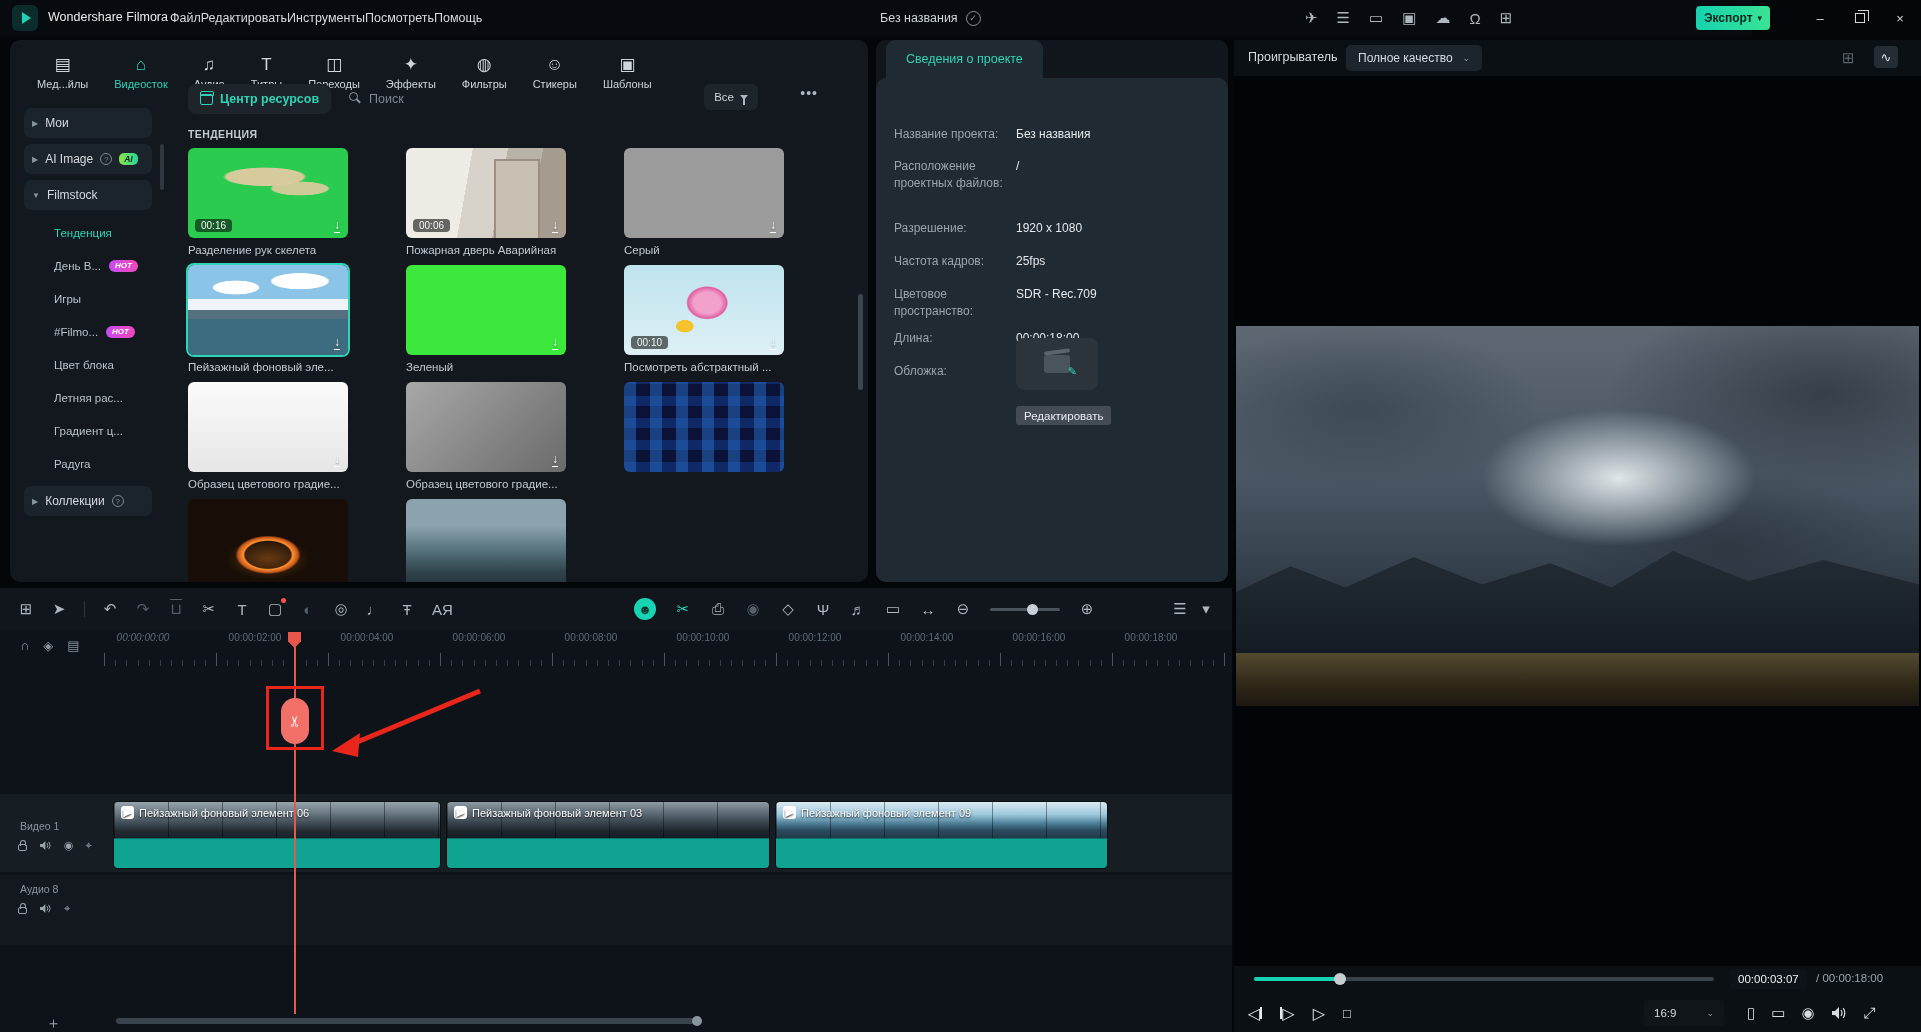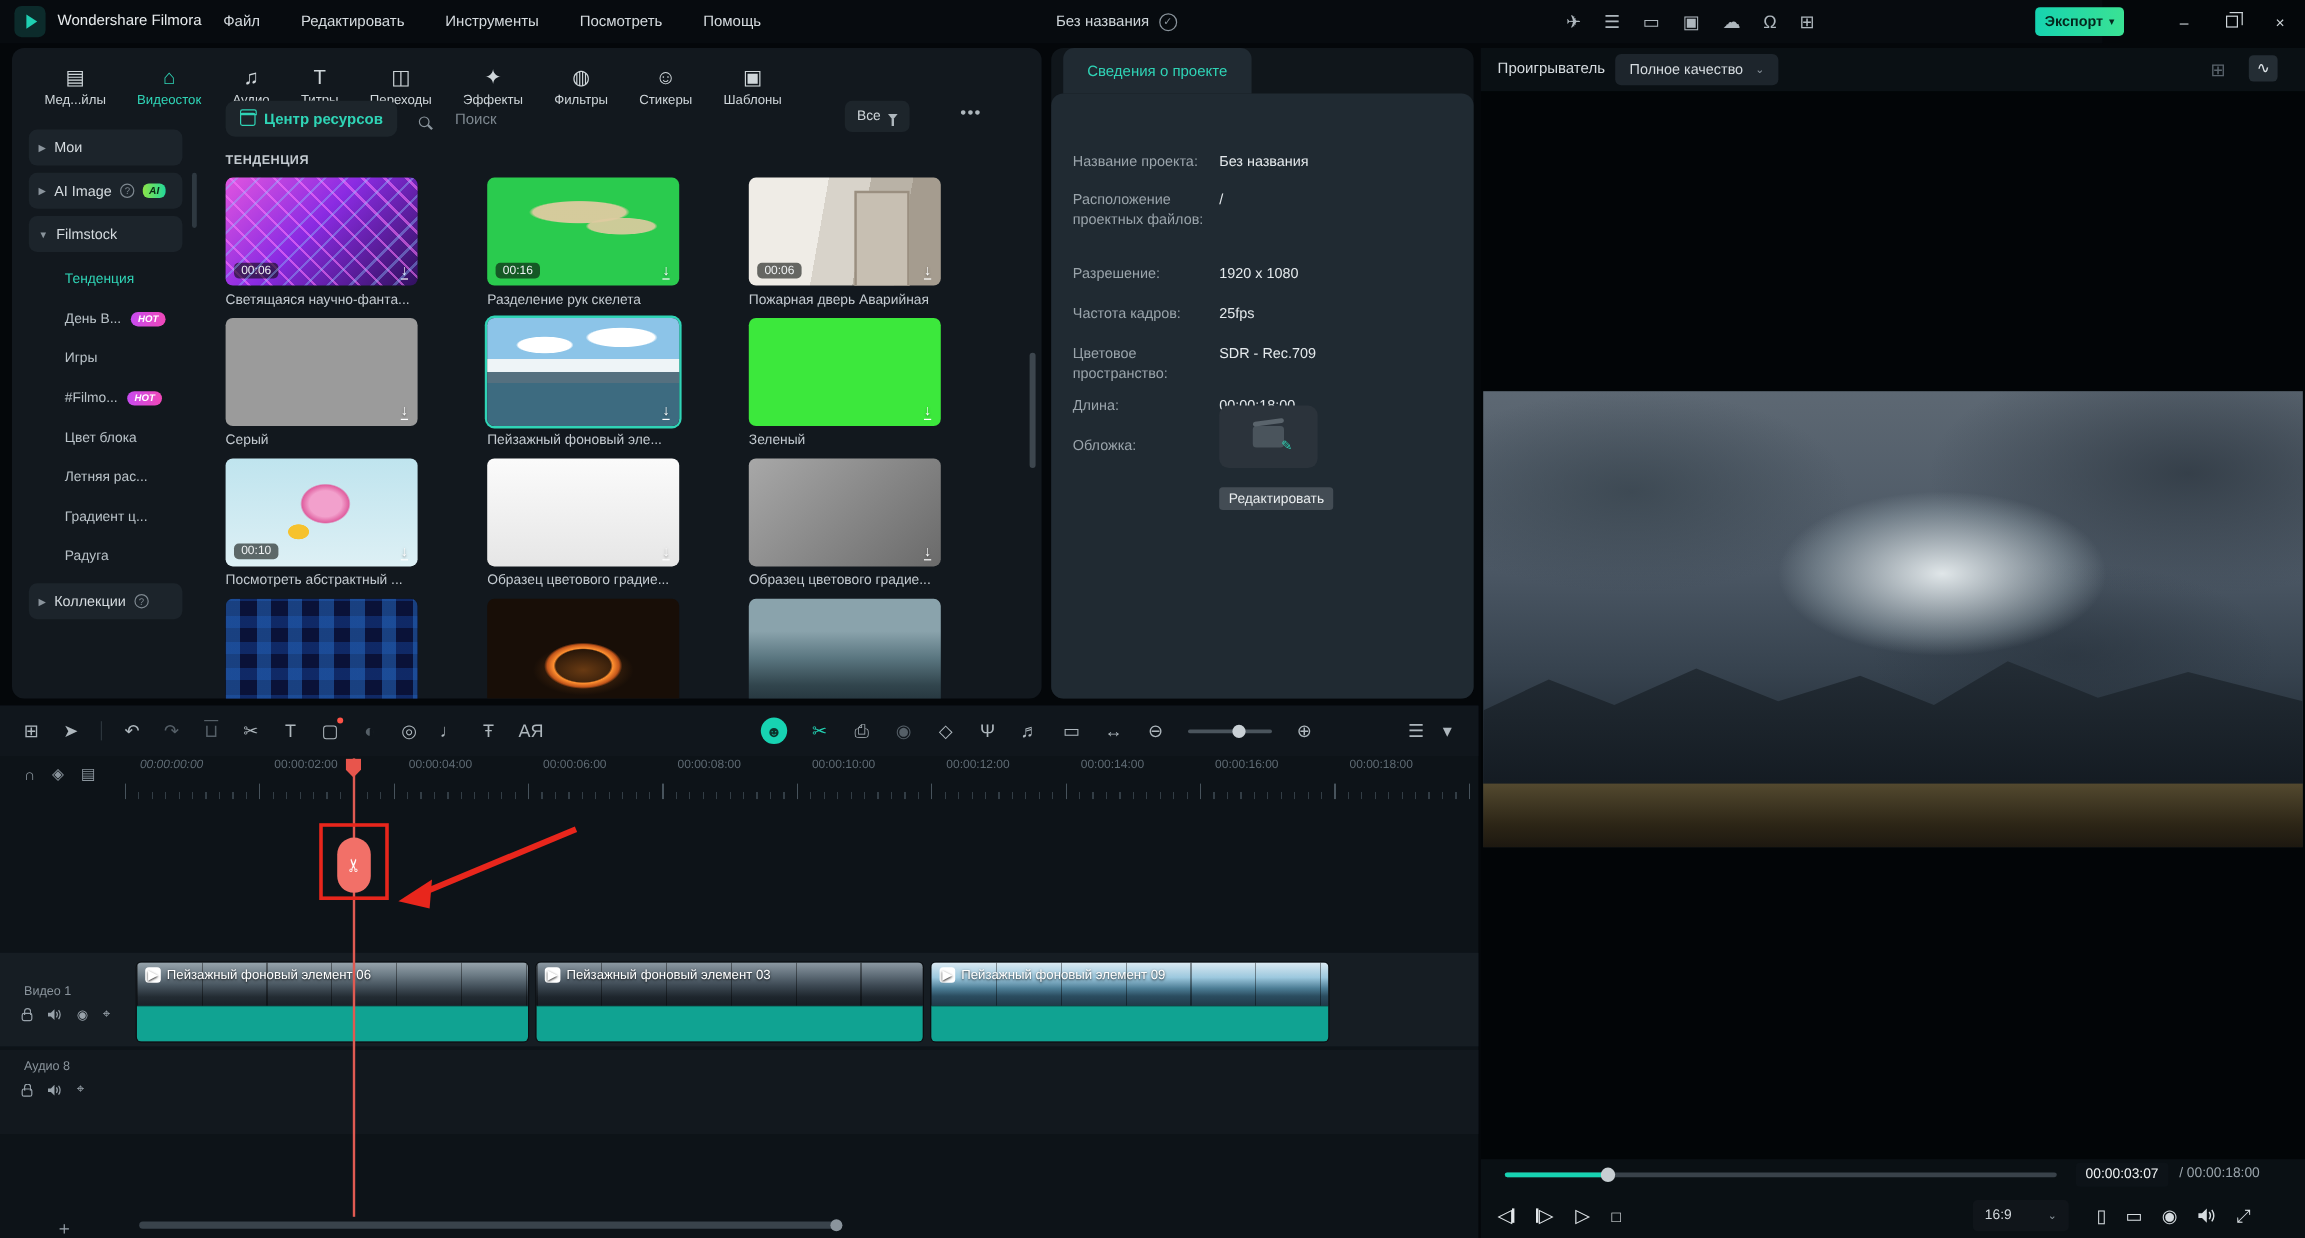--- a/index.html
+++ b/index.html
@@ -7,21 +7,21 @@
   body{background:#04070a;font-family:"Liberation Sans","DejaVu Sans",sans-serif;color:#dfe5e9;position:relative;font-size:12px}
   .abs{position:absolute}
   .flex{display:flex;align-items:center}
   .ic{display:inline-flex;align-items:center;justify-content:center;color:#aeb7bd;font-style:normal}
   .dim{color:#555f67!important}
   
   #titlebar{left:0;top:0;width:1752px;height:36px;background:#070b0f}
   #logo{left:12px;top:5px;width:26px;height:26px;border-radius:6px;background:#0c2b2b;display:flex;align-items:center;justify-content:center}
   #logo .l1{width:0;height:0;border-left:9px solid #1fd0b2;border-top:6px solid transparent;border-bottom:6px solid transparent;transform:translateX(1px)}
   #brand{left:48px;top:10px;font-size:12.5px;color:#e8ecee}
-  #menus{left:186px;top:0;height:36px;gap:34px}
+  #menus{left:170px;top:0;height:36px;}
   #menus span{color:#d5dbdf;font-size:12.5px;cursor:default}
   #doc-title{top:0;height:36px;left:880px;gap:8px}
   #doc-title .t{color:#cfd6da;font-size:12.5px}
   .check-circle{width:15px;height:15px;border:1px solid #8a949c;border-radius:50%;color:#8a949c;font-size:9px;display:flex;align-items:center;justify-content:center}
   #tb-icons{top:0;height:36px;left:1305px;gap:19px}
   #tb-icons .ic{font-size:15px}
   #export-btn{left:1696px;top:6px;width:74px;height:24px;border-radius:4px;background:linear-gradient(90deg,#16d3b0,#3ae294);color:#04261d;font-weight:bold;font-size:12px;display:flex;align-items:center;justify-content:center;gap:5px}
   #export-btn .ch{font-size:9px}
   #win-ctrls{left:1800px;top:0;height:36px;gap:0}
   #win-ctrls .wc{width:40px;height:36px;display:flex;align-items:center;justify-content:center;color:#cfd6da;font-size:13px}
@@ -42,21 +42,21 @@
   .badge-ai{background:linear-gradient(90deg,#8be348,#23d89a);color:#0a2a14;font-size:8.5px;font-weight:bold;font-style:italic;border-radius:5px;padding:1px 5px}
   .badge-hot{background:linear-gradient(90deg,#c84bf0,#f048b8);color:#fff;font-size:8px;font-weight:bold;font-style:italic;border-radius:7px;padding:1.5px 6px}
   .sb-item{margin:0 10px 0 44px;height:33px;display:flex;align-items:center;gap:8px;font-size:11.5px;color:#b9c2c8;cursor:pointer}
   .sb-item.active{color:#2fd4b6}
   #sb-scroll{left:150px;top:104px;width:4px;height:46px;border-radius:2px;background:#2e3840}
   
   #lib-head{left:178px;top:43px;width:670px;height:32px}
   #res-chip{height:30px;border-radius:8px;background:#1d252b;display:flex;align-items:center;gap:7px;padding:0 12px;color:#2fd4b6;font-size:12.5px;font-weight:bold}
   .shop-ic{width:13px;height:11px;border:1.5px solid #2fd4b6;border-radius:2px;position:relative}
   .shop-ic::before{content:"";position:absolute;top:-4px;left:-1.5px;width:12px;height:3px;border:1.5px solid #2fd4b6;border-radius:2px 2px 0 0}
-  #search-box{margin-left:18px;display:flex;align-items:flex-end;gap:21px}
+  #search-box{margin-left:18px;display:flex;align-items:flex-start;gap:11px}
   .icon-search{width:9px;height:9px;border:1.5px solid #8a949c;border-radius:50%;position:relative}
   .icon-search::after{content:"";position:absolute;width:5px;height:1.5px;background:#8a949c;transform:rotate(45deg);right:-4px;bottom:-1px}
   #search-input{background:transparent;border:none;outline:none;color:#cfd6da;font-size:12.5px;width:120px;font-family:inherit}
   #search-input::placeholder{color:#7d878f}
   #filter-chip{position:absolute;right:100px;top:1px;height:26px;border-radius:6px;background:#1d252b;display:flex;align-items:center;gap:6px;padding:0 10px;font-size:11.5px;color:#cfd6da}
   .icon-funnel{width:0;height:0;border-left:4px solid transparent;border-right:4px solid transparent;border-top:5px solid #aeb7bd;position:relative}
   .icon-funnel::after{content:"";position:absolute;left:-1px;top:-1px;width:2px;height:6px;background:#aeb7bd}
   #more-dots{position:absolute;right:40px;top:2px;color:#aeb7bd;font-size:14px;letter-spacing:1px}
   #trend-label{left:178px;top:88px;font-size:10.5px;font-weight:bold;letter-spacing:.4px;color:#c3cad0}
   #card-grid{left:178px;top:108px;width:660px;height:434px;display:grid;grid-template-columns:repeat(3,160px);column-gap:58px;grid-auto-rows:90px;row-gap:27px}
@@ -330,27 +330,20 @@
     </div>
     <div id="filter-chip">
       <span>Все</span>
       <span class="icon-funnel"></span>
     </div>
     <div id="more-dots">•••</div>
   </div>
   <div class="abs" id="trend-label">ТЕНДЕНЦИЯ</div>
   <div class="abs" id="card-grid">
       <div class="card">
-        <div class="thumb th-neon">
-          <span class="dur">00:06</span>
-          <span class="dl">↓</span>
-        </div>
-        <div class="clbl">Светящаяся научно-фанта...</div>
-      </div>
-      <div class="card">
         <div class="thumb th-greenscr">
           <span class="dur">00:16</span>
           <span class="dl">↓</span>
         </div>
         <div class="clbl">Разделение рук скелета</div>
       </div>
       <div class="card">
         <div class="thumb th-door">
           <span class="dur">00:06</span>
           <span class="dl">↓</span>

